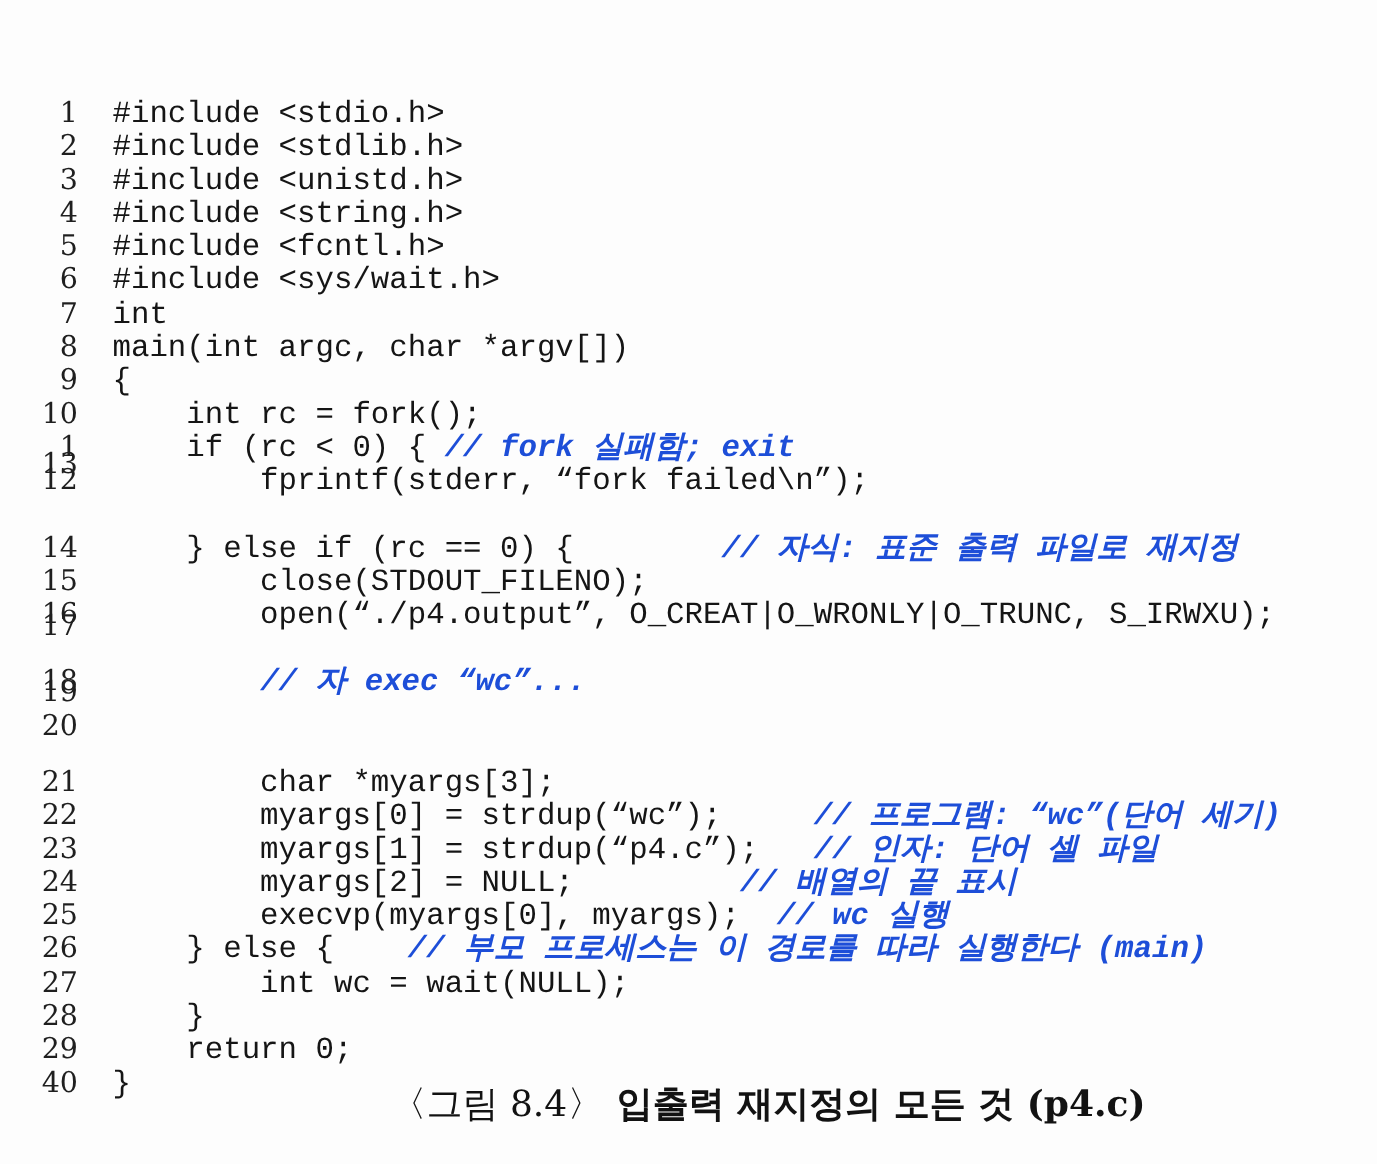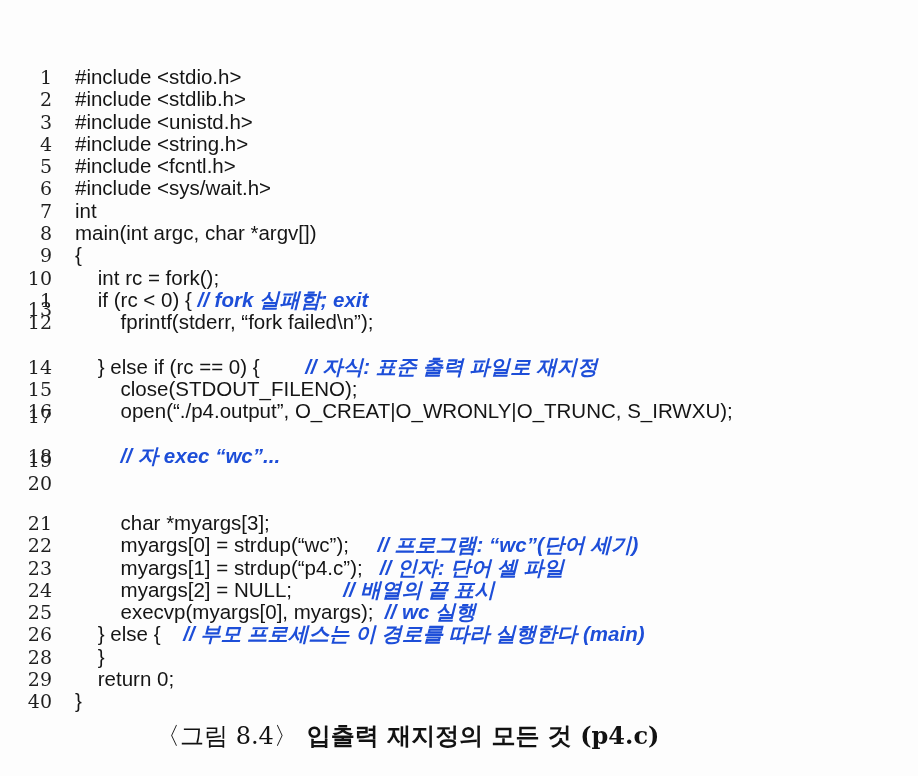--- a/index.html
+++ b/index.html
@@ -30,40 +30,40 @@
     width: 52px;
     flex: 0 0 52px;
     text-align: right;
     font-family: "DejaVu Serif", serif;
     font-size: 19px;
     line-height: 22.3px;
     color: #1f1f1f;
   }
   .src {
     margin-left: 23px;
-    font-family: Liberation Sans, sans-serif;
+    font-family: Liberation Mono, monospace;
     font-size: 20.5px;
     line-height: 22.3px;
     color: #151515;
     white-space: pre;
     margin-top: 36px;
   }
   .comment-text {
     font-style: italic;
     font-weight: bold;
     color: #1d4ed8;
   }
   .caption {
     position: absolute;
     top: 720px;
     left: 0;
     width: 868px;
     box-sizing: border-box;
     padding-left: 156px;
-    text-align: left;
+    text-align: center;
     font-family: "DejaVu Serif", serif;
     font-size: 24px;
     color: #121212;
     white-space: nowrap;
   }
   .caption .cap-label {
     font-weight: normal;
   }
   .caption .cap-title {
     font-weight: bold;
@@ -198,20 +198,24 @@
   <div class="code-line">
     <span class="ln">25</span>
     <span class="src"><span class="code-text">        execvp(myargs[0], myargs);  </span><span class="comment-text">// wc 실행</span></span>
   </div>
 
   <div class="code-line">
     <span class="ln">26</span>
     <span class="src"><span class="code-text">    } else {    </span><span class="comment-text">// 부모 프로세스는 이 경로를 따라 실행한다 (main)</span></span>
   </div>
 
+  <div class="code-line">
+    <span class="ln">27</span>
+    <span class="src"><span class="code-text">        int wc = wait(NULL);</span><span class="comment-text"></span></span>
+  </div>
 
   <div class="code-line">
     <span class="ln">28</span>
     <span class="src"><span class="code-text">    }</span><span class="comment-text"></span></span>
   </div>
 
   <div class="code-line">
     <span class="ln">29</span>
     <span class="src"><span class="code-text">    return 0;</span><span class="comment-text"></span></span>
   </div>

